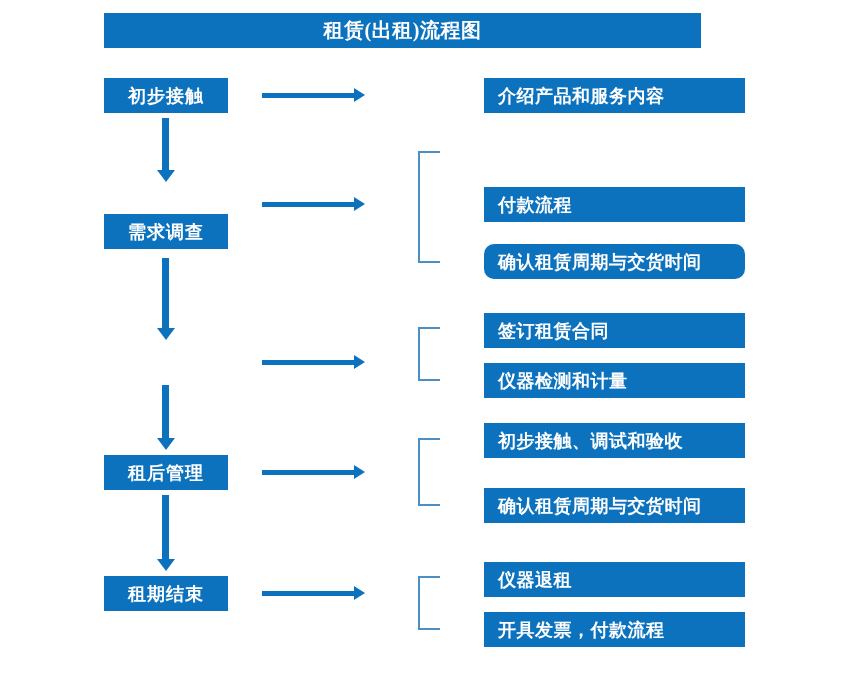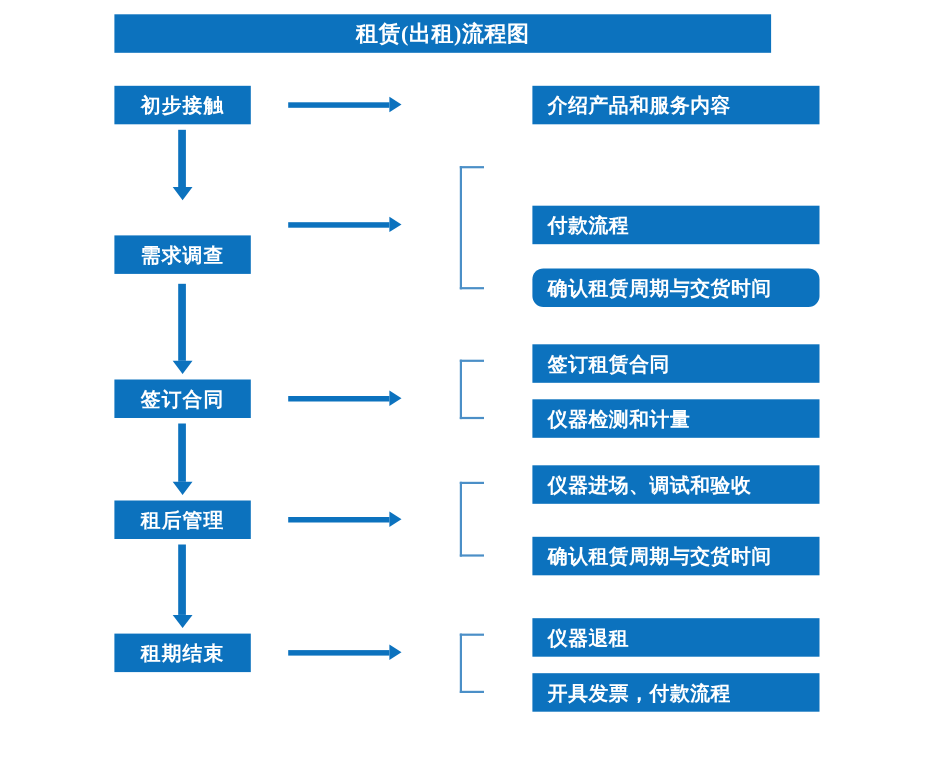--- a/index.html
+++ b/index.html
@@ -123,21 +123,20 @@
 <body>
 
 <div id="canvas">
 
   <div class="title-bar">租赁(出租)流程图</div>
 
   <div class="stage-box" style="top:78px;">初步接触</div>
 
   <div class="stage-box" style="top:187px;margin-top:27px;">需求调查</div>
 
-  <div class="stage-box" style="top:345px;">签订合同</div>
 
   <div class="stage-box" style="top:455px;">租后管理</div>
 
   <div class="stage-box" style="top:576px;">租期结束</div>
 
   <div class="v-arrow" style="left:156px; top:118px; height:64px;">
     <div class="shaft" style="height:52px;"></div>
     <div class="head" style="top:52px;"></div>
   </div>
 
@@ -193,21 +192,21 @@
 
 
   <div class="detail-box" style="top:187px;">付款流程</div>
 
   <div class="detail-box" style="top:244px;border-radius:10px;">确认租赁周期与交货时间</div>
 
   <div class="detail-box" style="top:313px;">签订租赁合同</div>
 
   <div class="detail-box" style="top:363px;">仪器检测和计量</div>
 
-  <div class="detail-box" style="top:423px;">仪器进场、调试和验收</div>
+  <div class="detail-box" style="top:423px;">初步接触、调试和验收</div>
 
   <div class="detail-box" style="top:488px;">确认租赁周期与交货时间</div>
 
   <div class="detail-box" style="top:562px;">仪器退租</div>
 
   <div class="detail-box" style="top:612px;">开具发票，付款流程</div>
 
 </div>
 
 </body></html>

